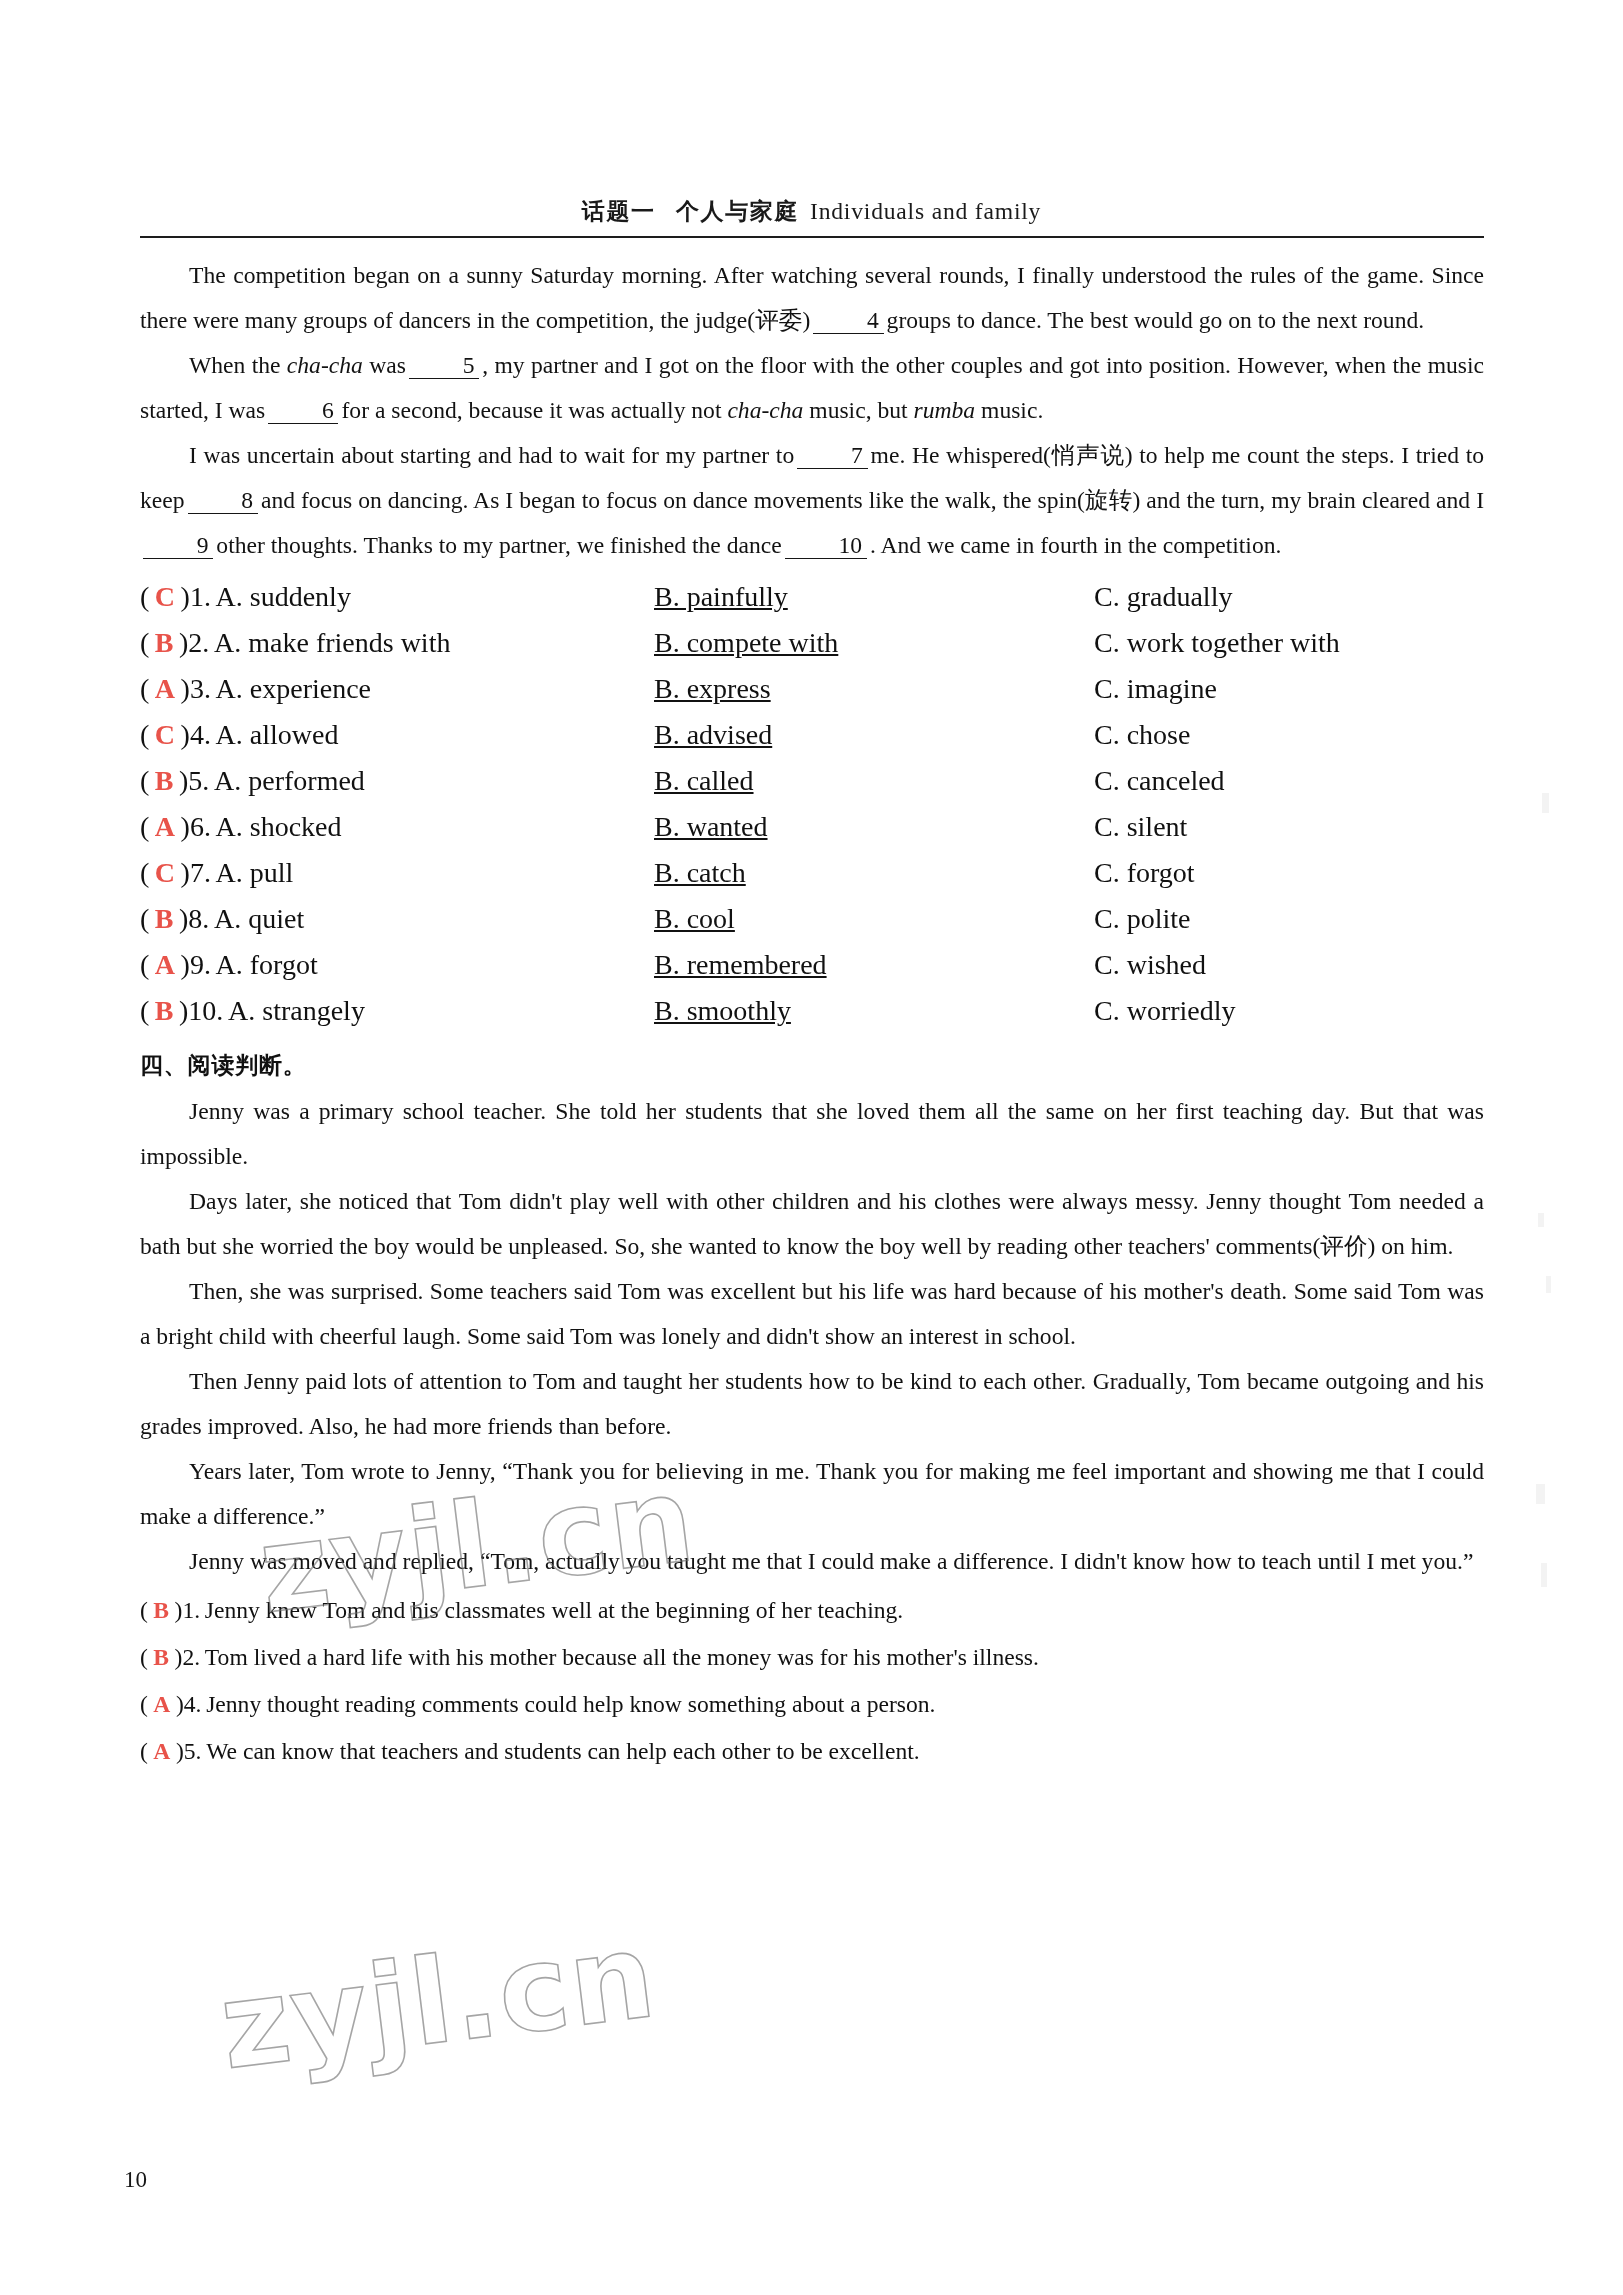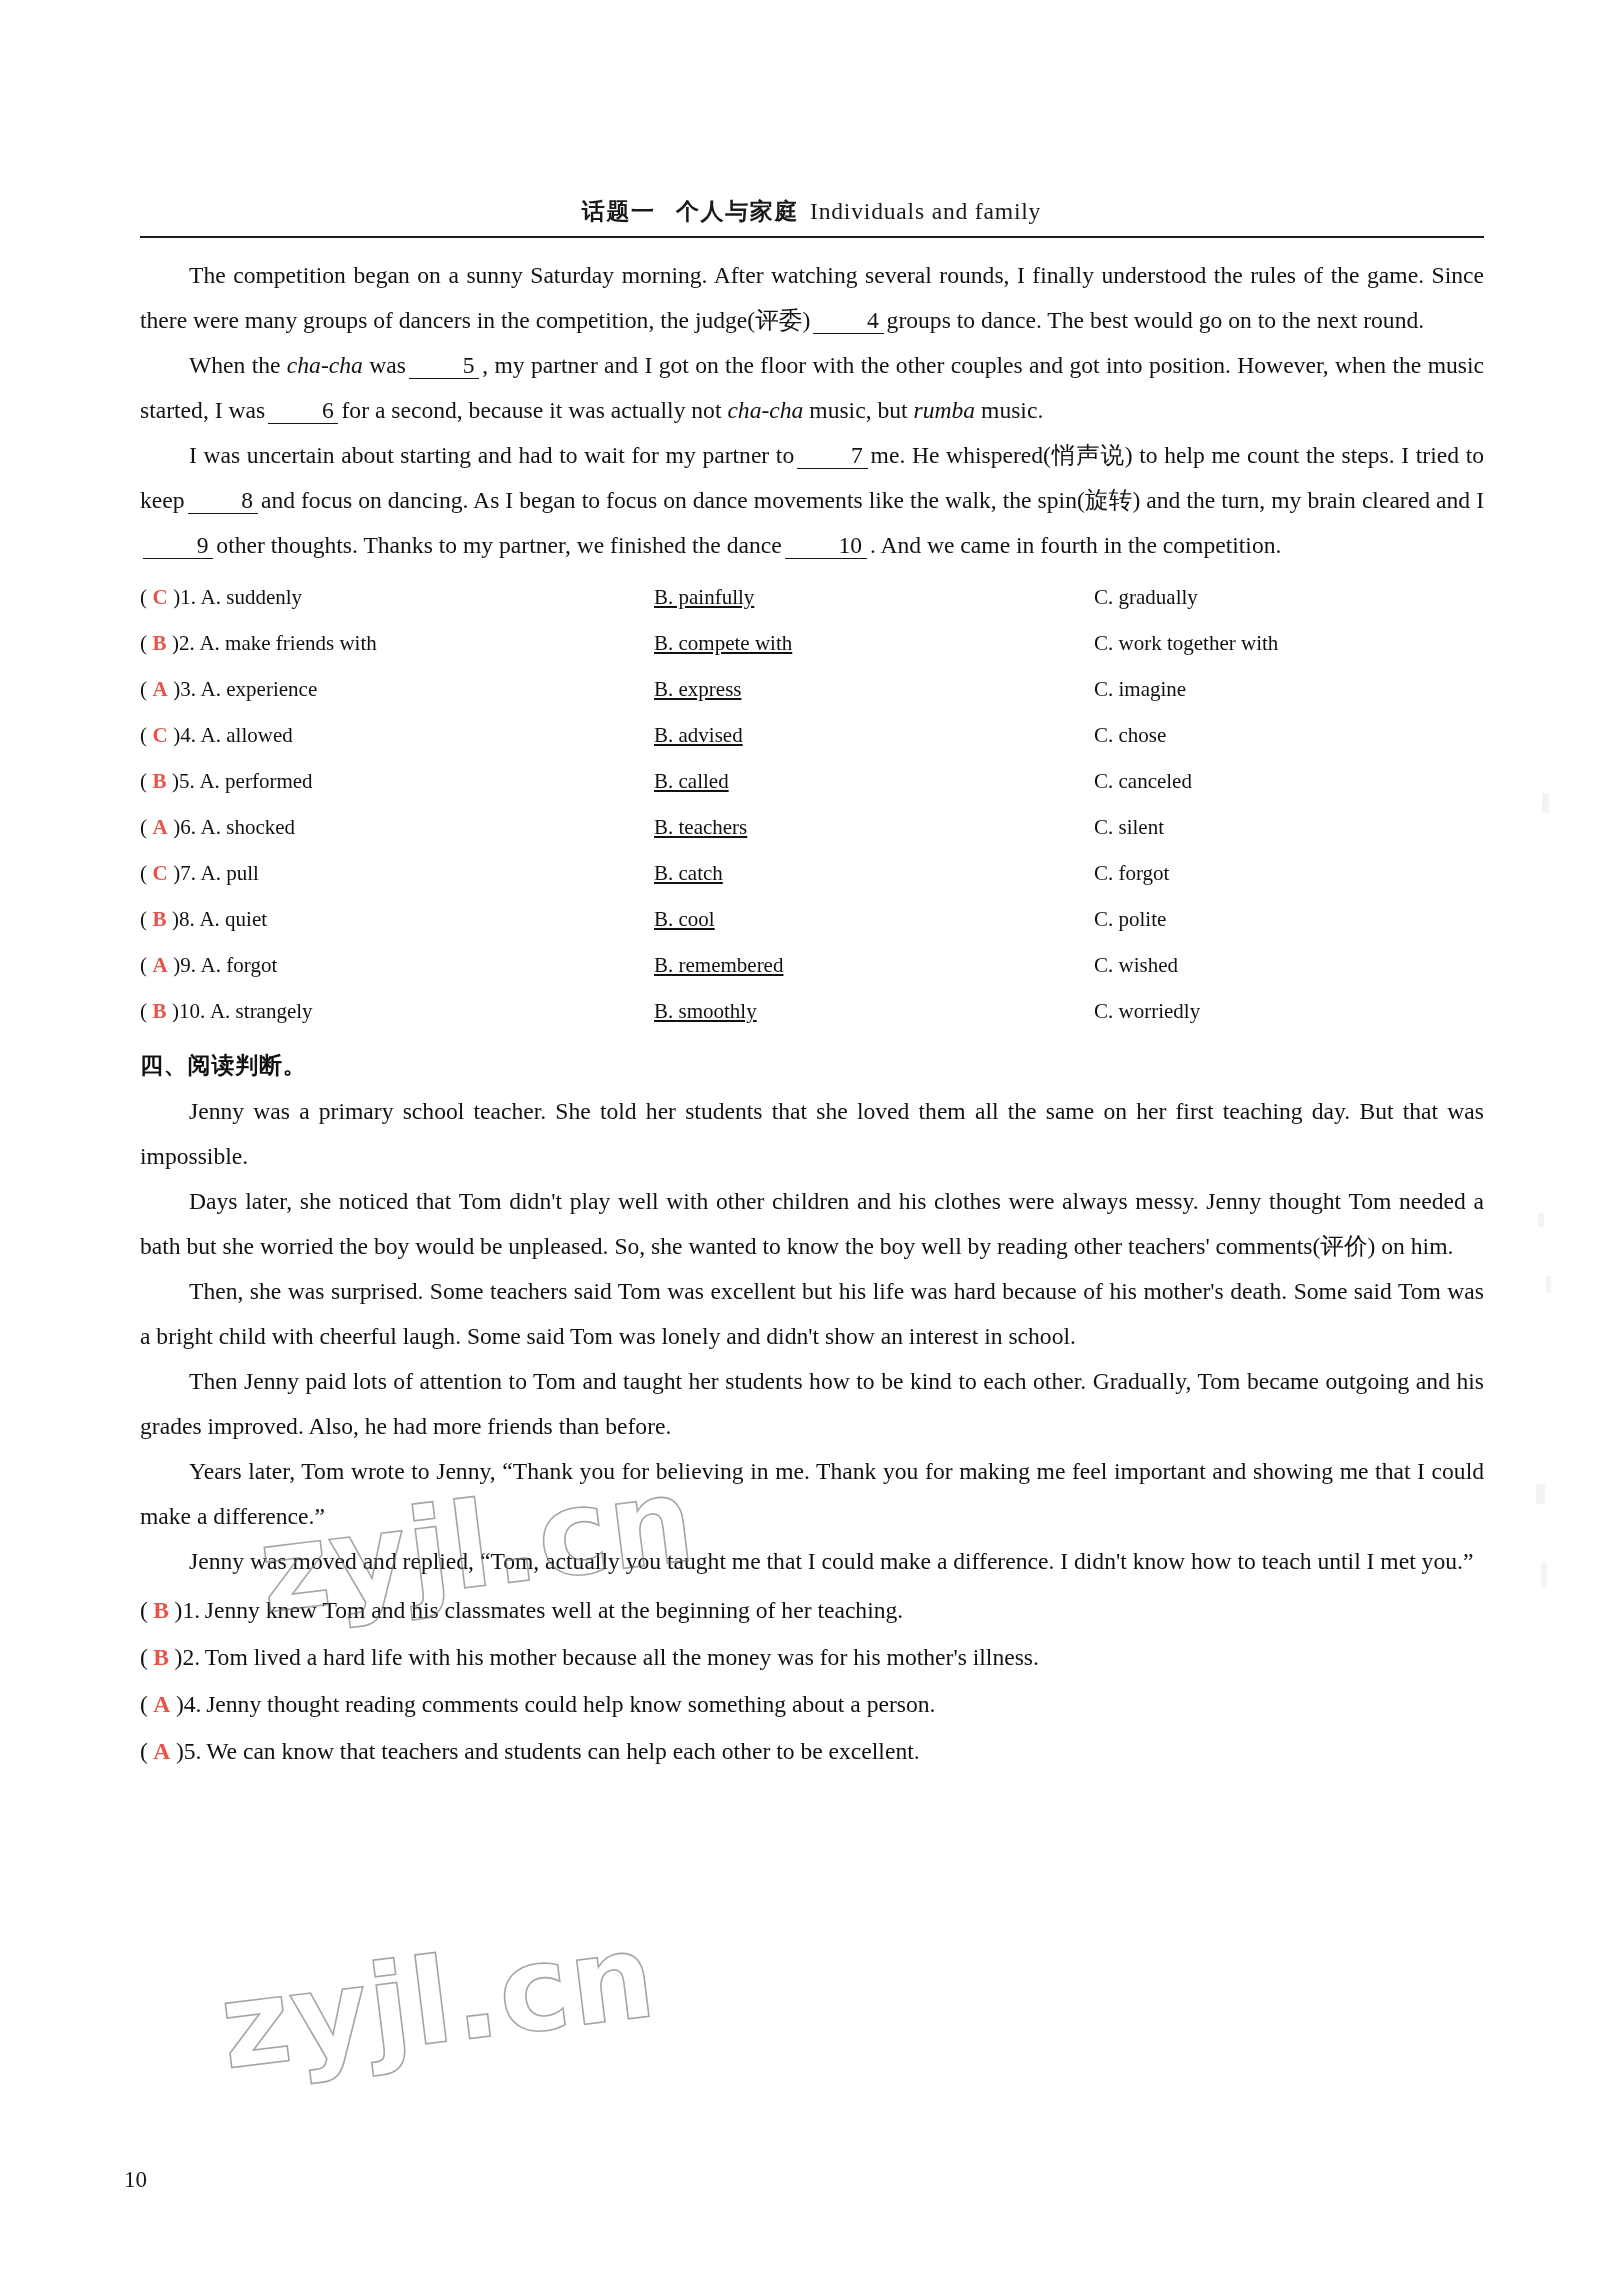--- a/index.html
+++ b/index.html
@@ -84,21 +84,21 @@
     letter-spacing: 0.8px;
     color: #111111;
     margin: 9.4px 0 3.1px 0;
     line-height: 42px;
   }
   
   .choice-list { margin-top: 6.3px; }
   .choice-row {
     position: relative;
     height: 46px;
-    font-size: 21px;
+    font-size: 28px;
     line-height: 46px;
     white-space: nowrap;
   }
   .choice-row .ans-paren { display: inline-block; }
   .ans-letter {
     color: #e8534a;
     font-weight: 700;
     padding: 0 5.5px;
     font-family: "Liberation Serif", serif;
   }
@@ -226,21 +226,21 @@
       </div>
 
       <div class="choice-row">
         <span class="ans-paren">(<span class="ans-letter">B</span>)</span><span>5.</span><span class="opt-a">A. performed</span>
         <span class="opt-b">B. called</span>
         <span class="opt-c">C. canceled</span>
       </div>
 
       <div class="choice-row">
         <span class="ans-paren">(<span class="ans-letter">A</span>)</span><span>6.</span><span class="opt-a">A. shocked</span>
-        <span class="opt-b">B. teachers</span>
+        <span class="opt-b">B. wanted</span>
         <span class="opt-c">C. silent</span>
       </div>
 
       <div class="choice-row">
         <span class="ans-paren">(<span class="ans-letter">C</span>)</span><span>7.</span><span class="opt-a">A. pull</span>
         <span class="opt-b">B. catch</span>
         <span class="opt-c">C. forgot</span>
       </div>
 
       <div class="choice-row">

